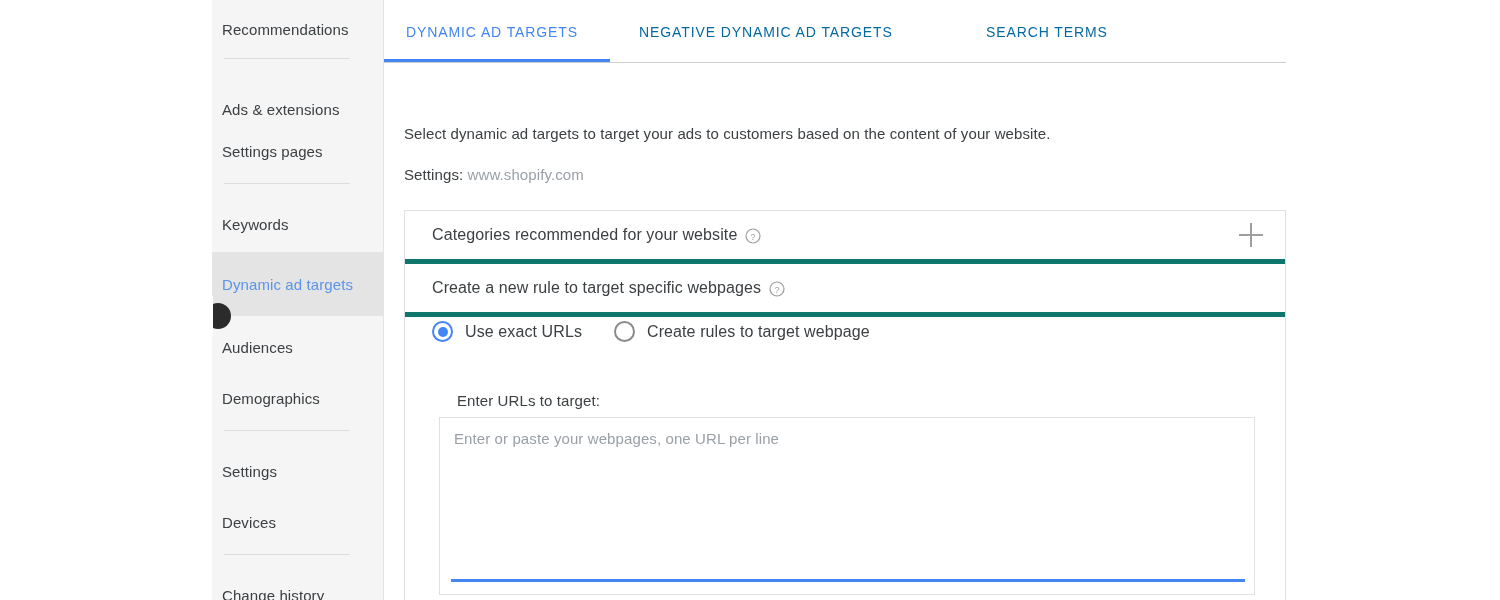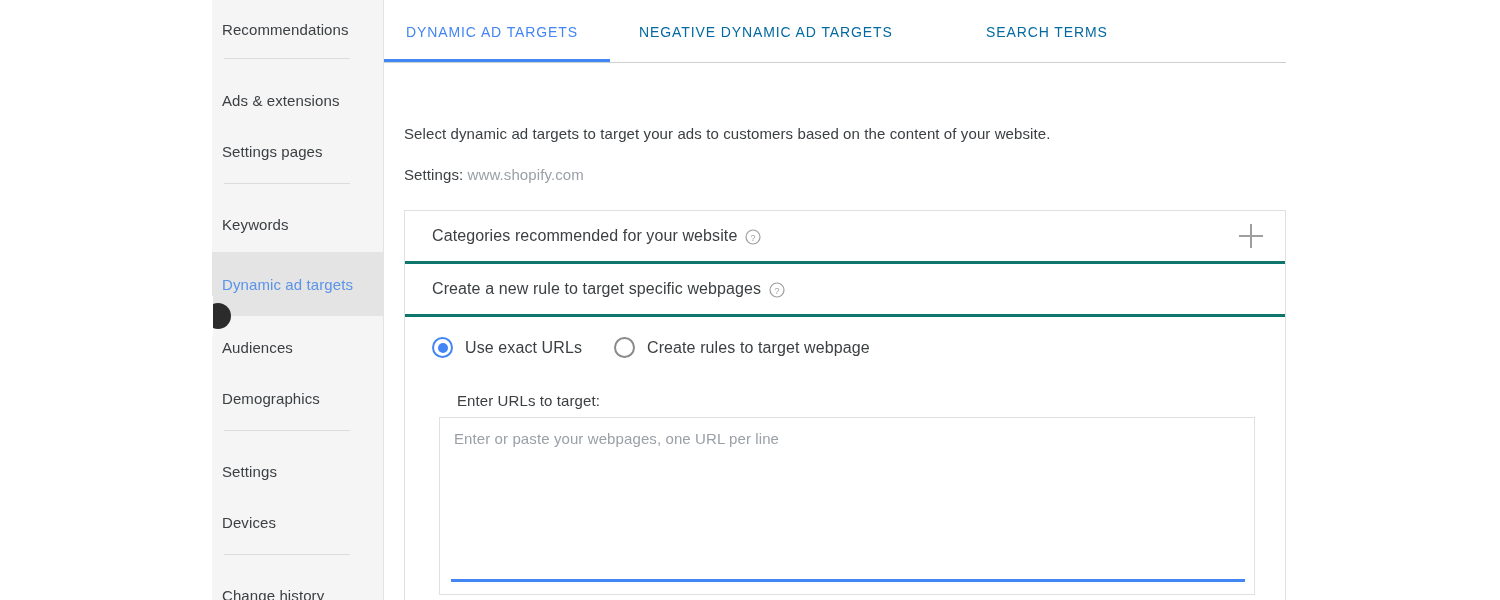--- a/index.html
+++ b/index.html
@@ -158,21 +158,21 @@
     height: 400px;
     background: #ffffff;
     border: 1px solid #e0e0e0;
     box-sizing: border-box;
   }
 
   .card-row {
     position: relative;
     box-sizing: border-box;
     height: 53px;
-    border-bottom: 3px solid #0f766e;
+    border-bottom: 5px solid #0f766e;
     display: flex;
     align-items: center;
     padding: 0 18px 0 27px;
   }
   .card-row-label {
     font-size: 16px;
     color: #3c4043;
     letter-spacing: 0.1px;
   }
   .help-icon {
@@ -201,21 +201,21 @@
 
   
   #rule-body {
     position: relative;
     padding: 0;
   }
 
   #radio-row {
     position: absolute;
     left: 27px;
-    top: 20px;
+    top: 4px;
     display: flex;
     align-items: flex-start;
   }
   .radio-opt {
     display: flex;
     align-items: center;
     cursor: pointer;
     margin-right: 32px;
   }
   .radio-mark {
@@ -297,21 +297,21 @@
 <body>
 
 <div id="app">
 
   <div id="sidebar">
     <div id="sidebar-items">
         <div class="nav-item" style="position: absolute; left: 0px; right: 0px; top: 10px; height: 38px;">
           <span>Recommendations</span>
         </div>
         <div class="nav-divider" style="position: absolute; left: 0px; right: 0px; top: 58px;"></div>
-        <div class="nav-item" style="position: absolute; left: 0px; right: 0px; top: 81px; height: 38px;">
+        <div class="nav-item" style="position: absolute; left: 0px; right: 0px; top: 81px; height: 38px; align-items: flex-end;">
           <span>Ads &amp; extensions</span>
         </div>
         <div class="nav-item" style="position: absolute; left: 0px; right: 0px; top: 132px; height: 38px;">
           <span>Settings pages</span>
         </div>
         <div class="nav-divider" style="position: absolute; left: 0px; right: 0px; top: 183px;"></div>
         <div class="nav-item" style="position: absolute; left: 0px; right: 0px; top: 205px; height: 38px;">
           <span>Keywords</span>
         </div>
         <div class="nav-item selected" style="position: absolute; left: 0px; right: 0px; top: 252px; height: 64px;">

